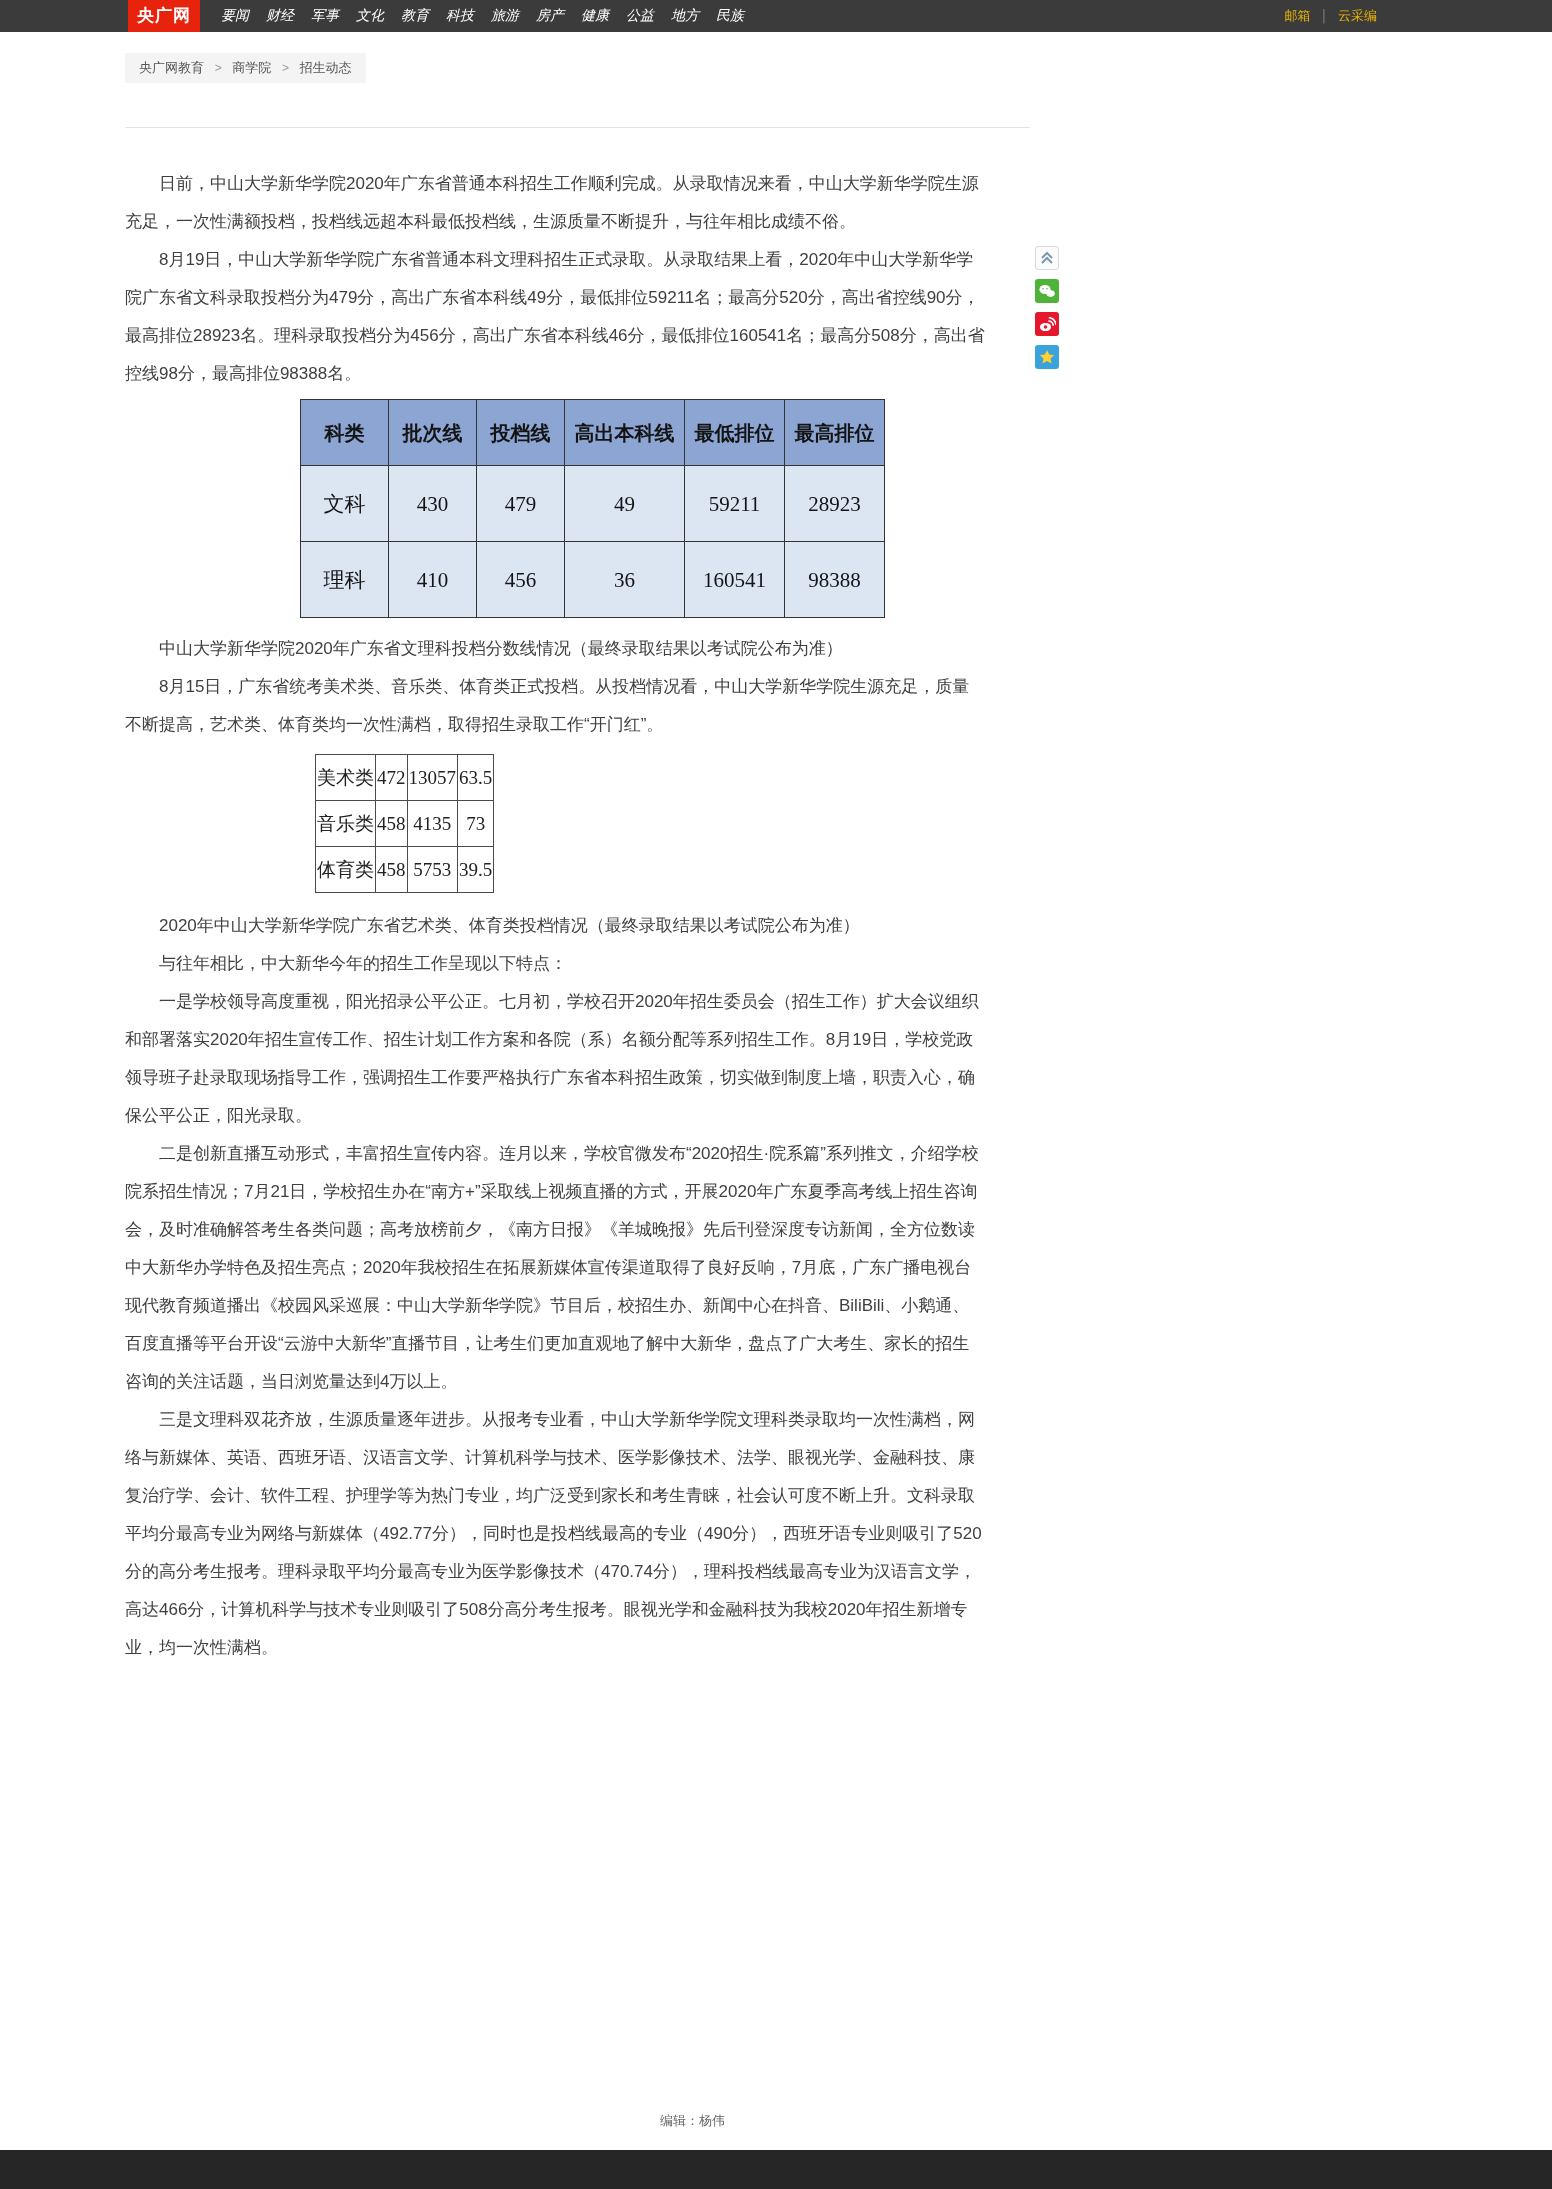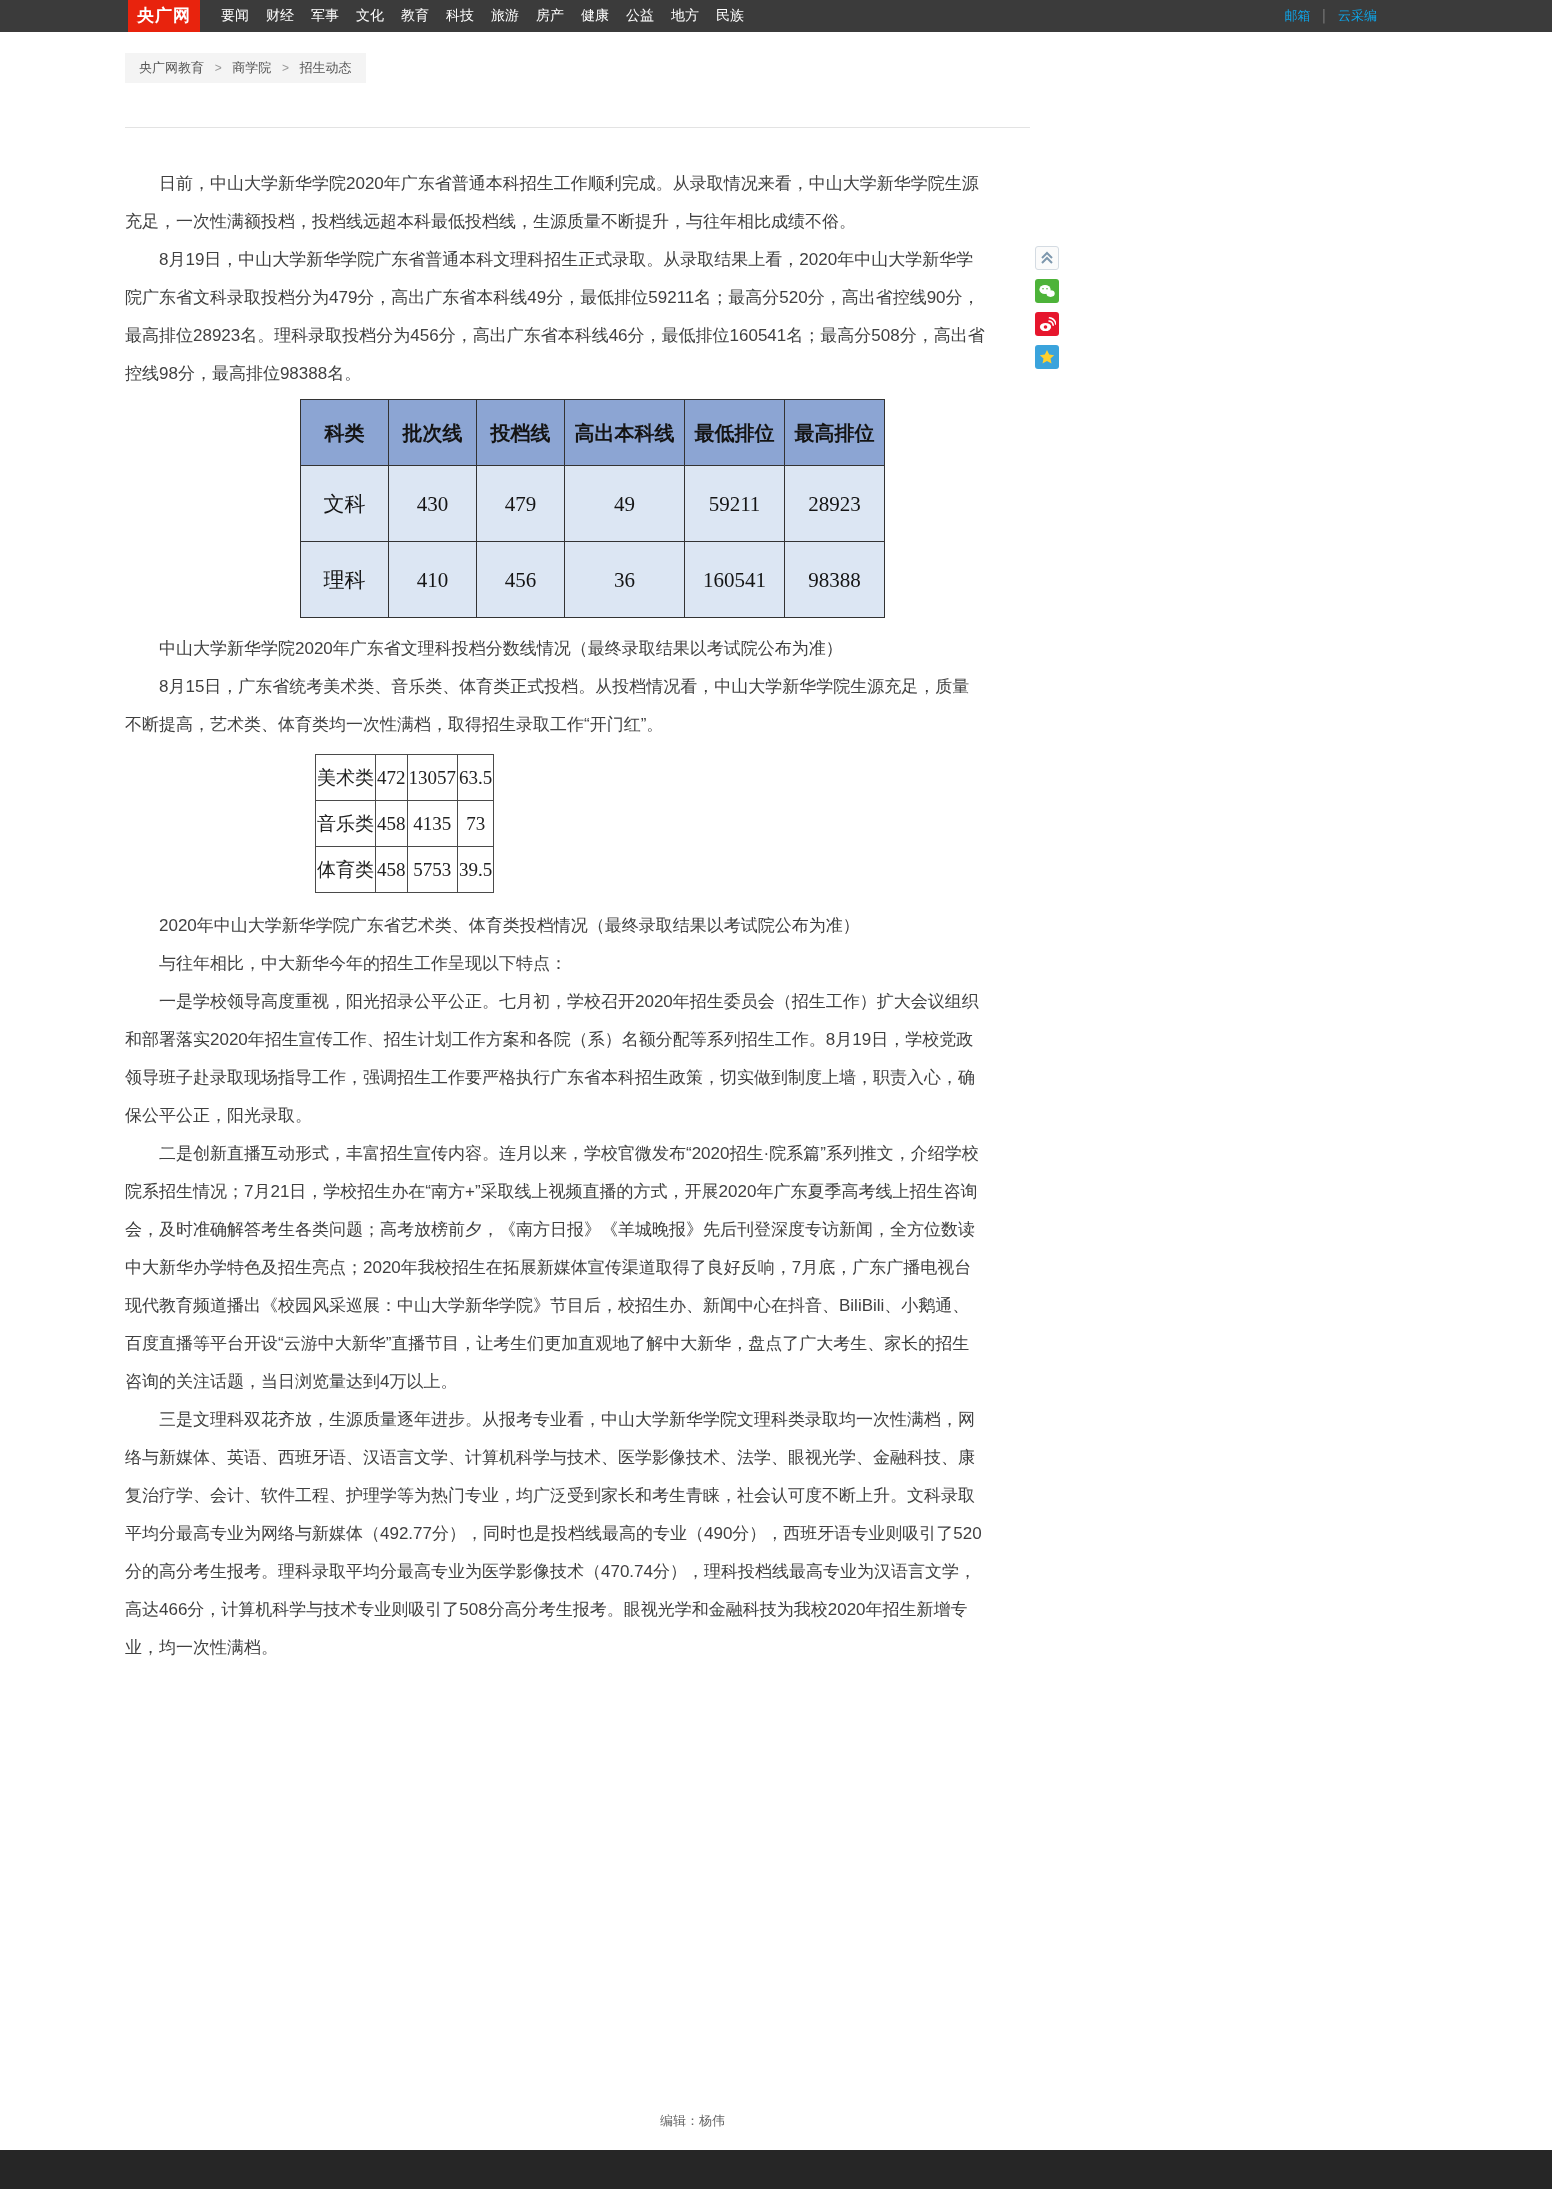--- a/index.html
+++ b/index.html
@@ -12,26 +12,26 @@
   .topbar {
     height:32px; width:1552px; background:#3b3b3b;
     display:flex; align-items:center;text-align:right;
   }
   .logo {
     margin-left:128px; height:32px; line-height:32px; padding:0 9px;
     background:#e8230d; color:#fff; font-weight:bold; font-size:17px;
     letter-spacing:1px; flex:none; cursor:pointer;
   }
   .nav-items { display:flex; gap:17px; margin-left:21px; }
-  .nav-item { color:#ffffff; font-size:14px; text-decoration:none; cursor:pointer; white-space:nowrap; }
+  .nav-item { color:#ffffff; font-size:14px; text-decoration:none; cursor:pointer; white-space:nowrap;font-style:italic; }
   .nav-right {
     margin-left:auto; margin-right:175px; display:flex; align-items:center; gap:10px;
     color:#c9c9c9; font-size:13px;
   }
-  .nav-right a { color:#0ea5e9; text-decoration:none; cursor:pointer; }
+  .nav-right a { color:#eab308; text-decoration:none; cursor:pointer; }
   .nav-sep { color:#8a8a8a; font-size:12px; }
 
   
   .page { margin-left:125px; width:905px; position:relative; }
 
   .breadcrumb {
     display:inline-block; background:#f4f4f4; padding:6px 14px; margin-top:21px;
     font-size:13px; color:#555;
   }
   .breadcrumb a { color:#555; text-decoration:none; cursor:pointer; }

